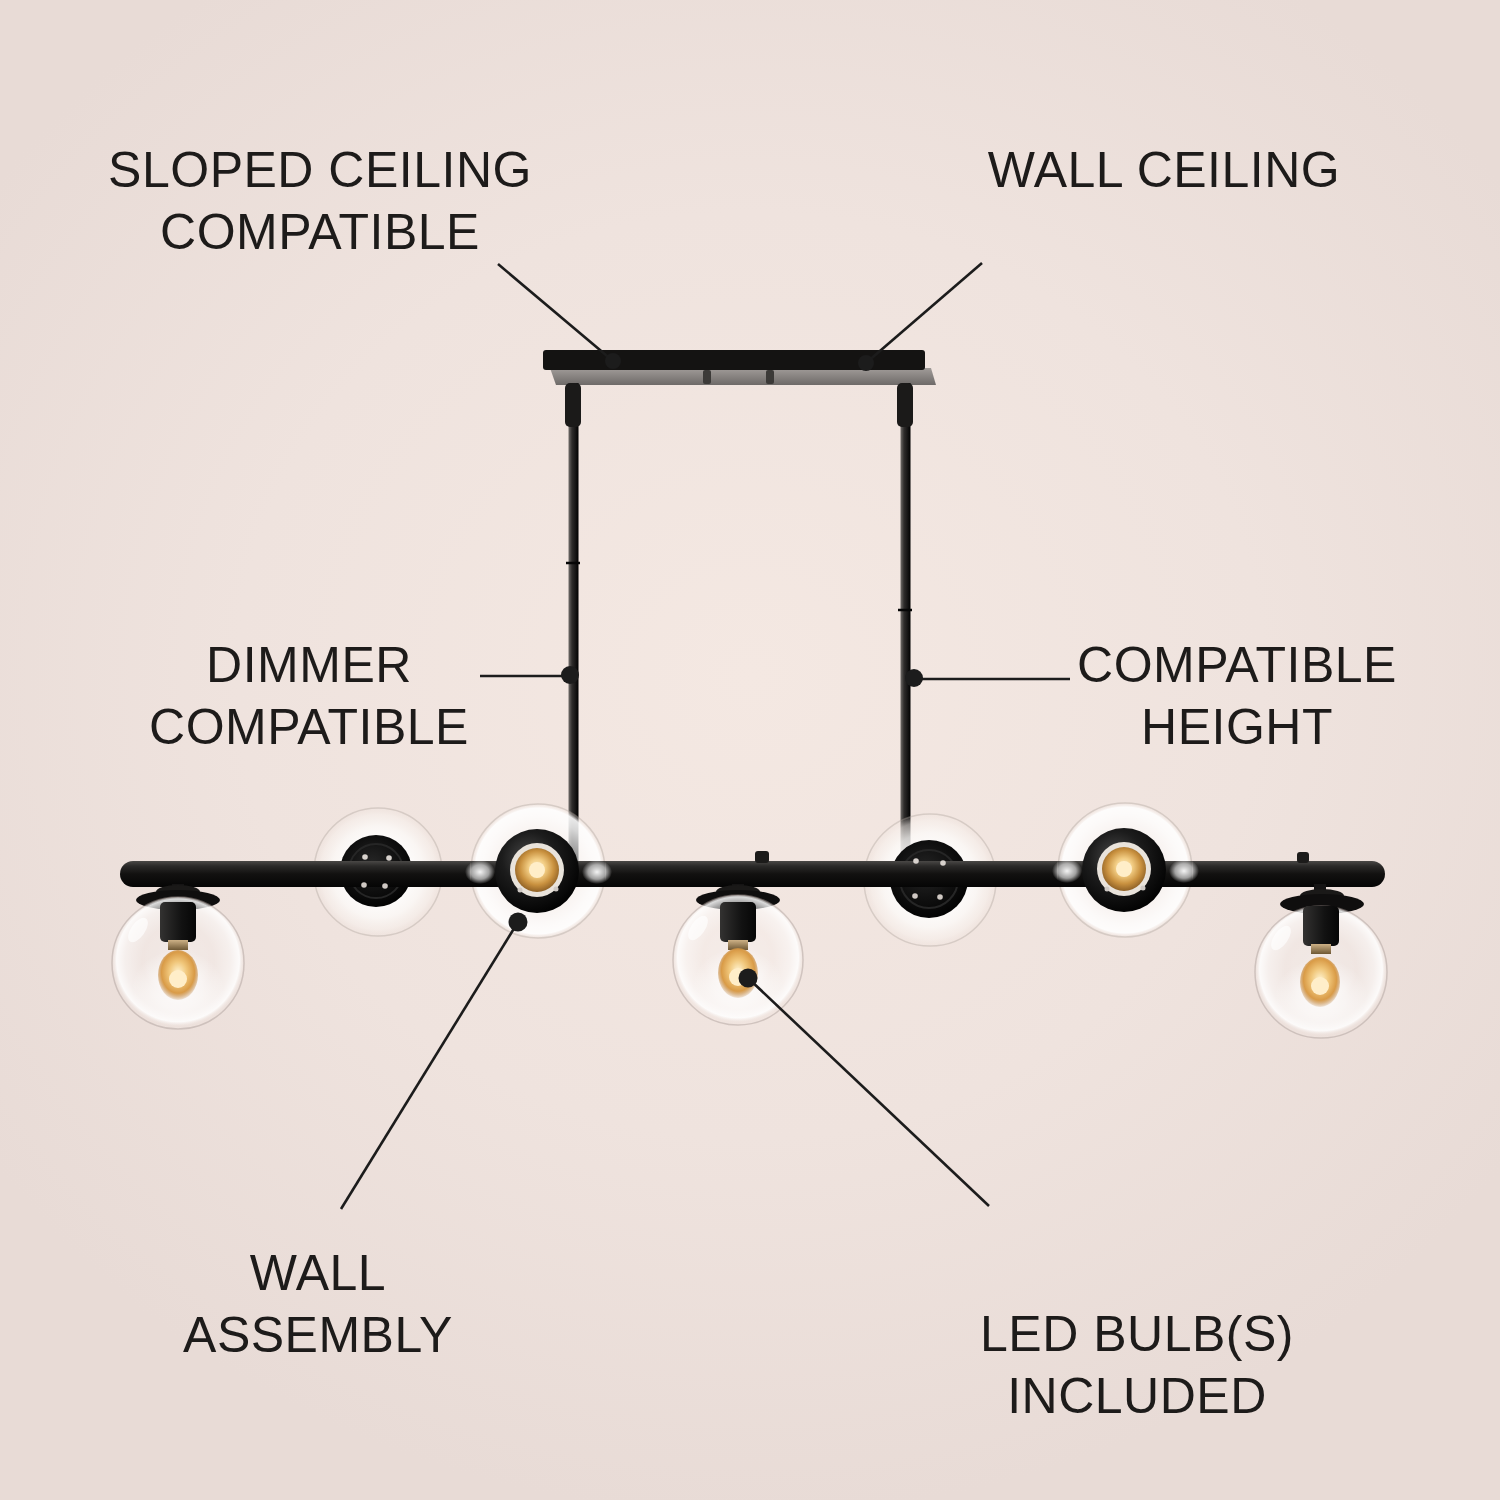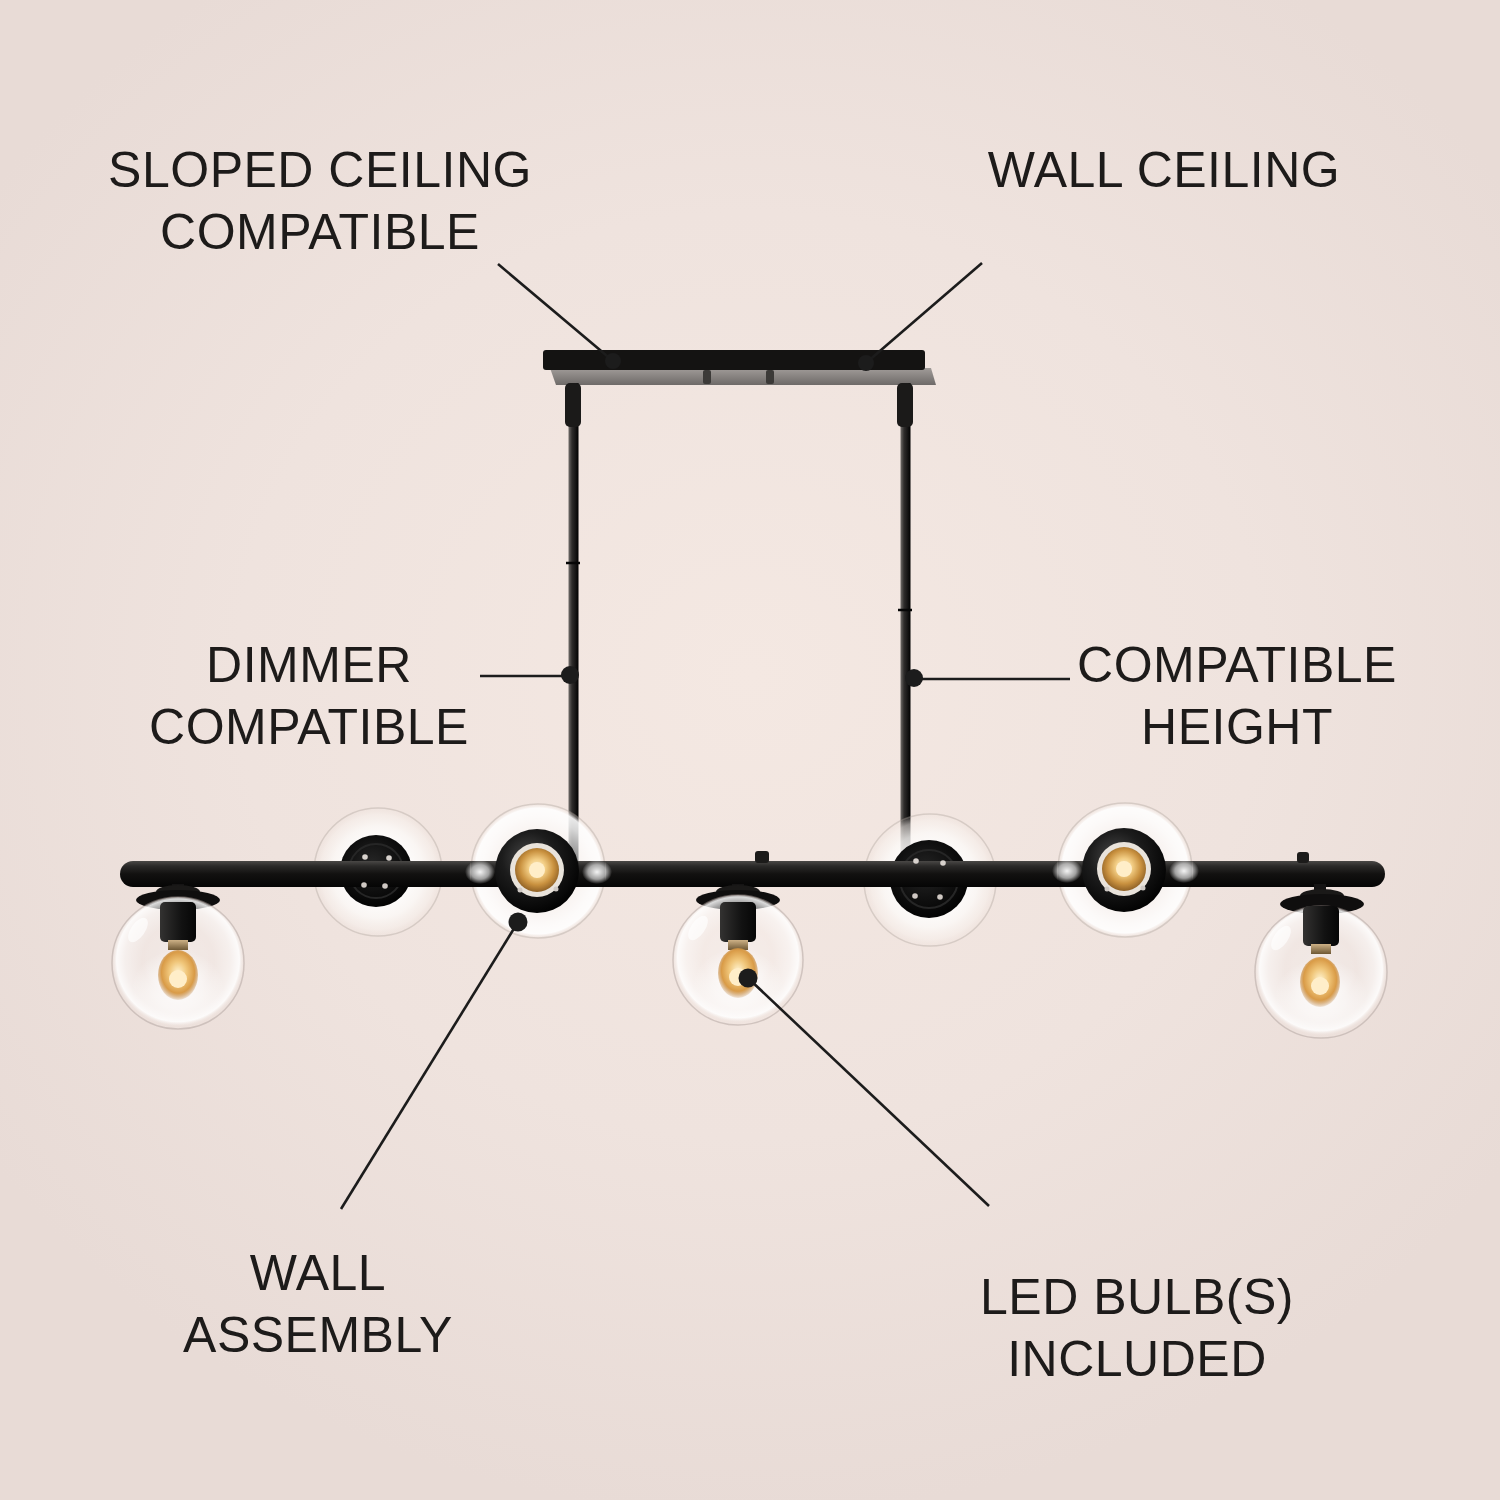--- a/index.html
+++ b/index.html
@@ -13,21 +13,21 @@
     position:absolute;transform:translateX(-50%);
     text-align:center;color:#1d1b1a;font-size:50px;line-height:62px;
     letter-spacing:.5px;white-space:nowrap;font-weight:400;margin-top:12px;
   }
   .callout span{display:block}
   #co-sloped{left:320px;top:127px}
   #co-switch{left:1164px;top:127px}
   #co-dimmer{left:309px;top:622px}
   #co-adjust{left:1237px;top:622px}
   #co-easy{left:318px;top:1230px}
-  #co-led{left:1137px;top:1254px}
+  #co-led{left:1137px;top:1291px}
 </style>
 </head>
 <body>
 
 <div class="stage">
 
   <svg class="art" viewBox="0 0 1500 1500" xmlns="http://www.w3.org/2000/svg">
     <defs>
       <linearGradient id="canopyUnder" x1="0" y1="0" x2="0" y2="1">
         <stop offset="0" stop-color="#a19c99"></stop>

